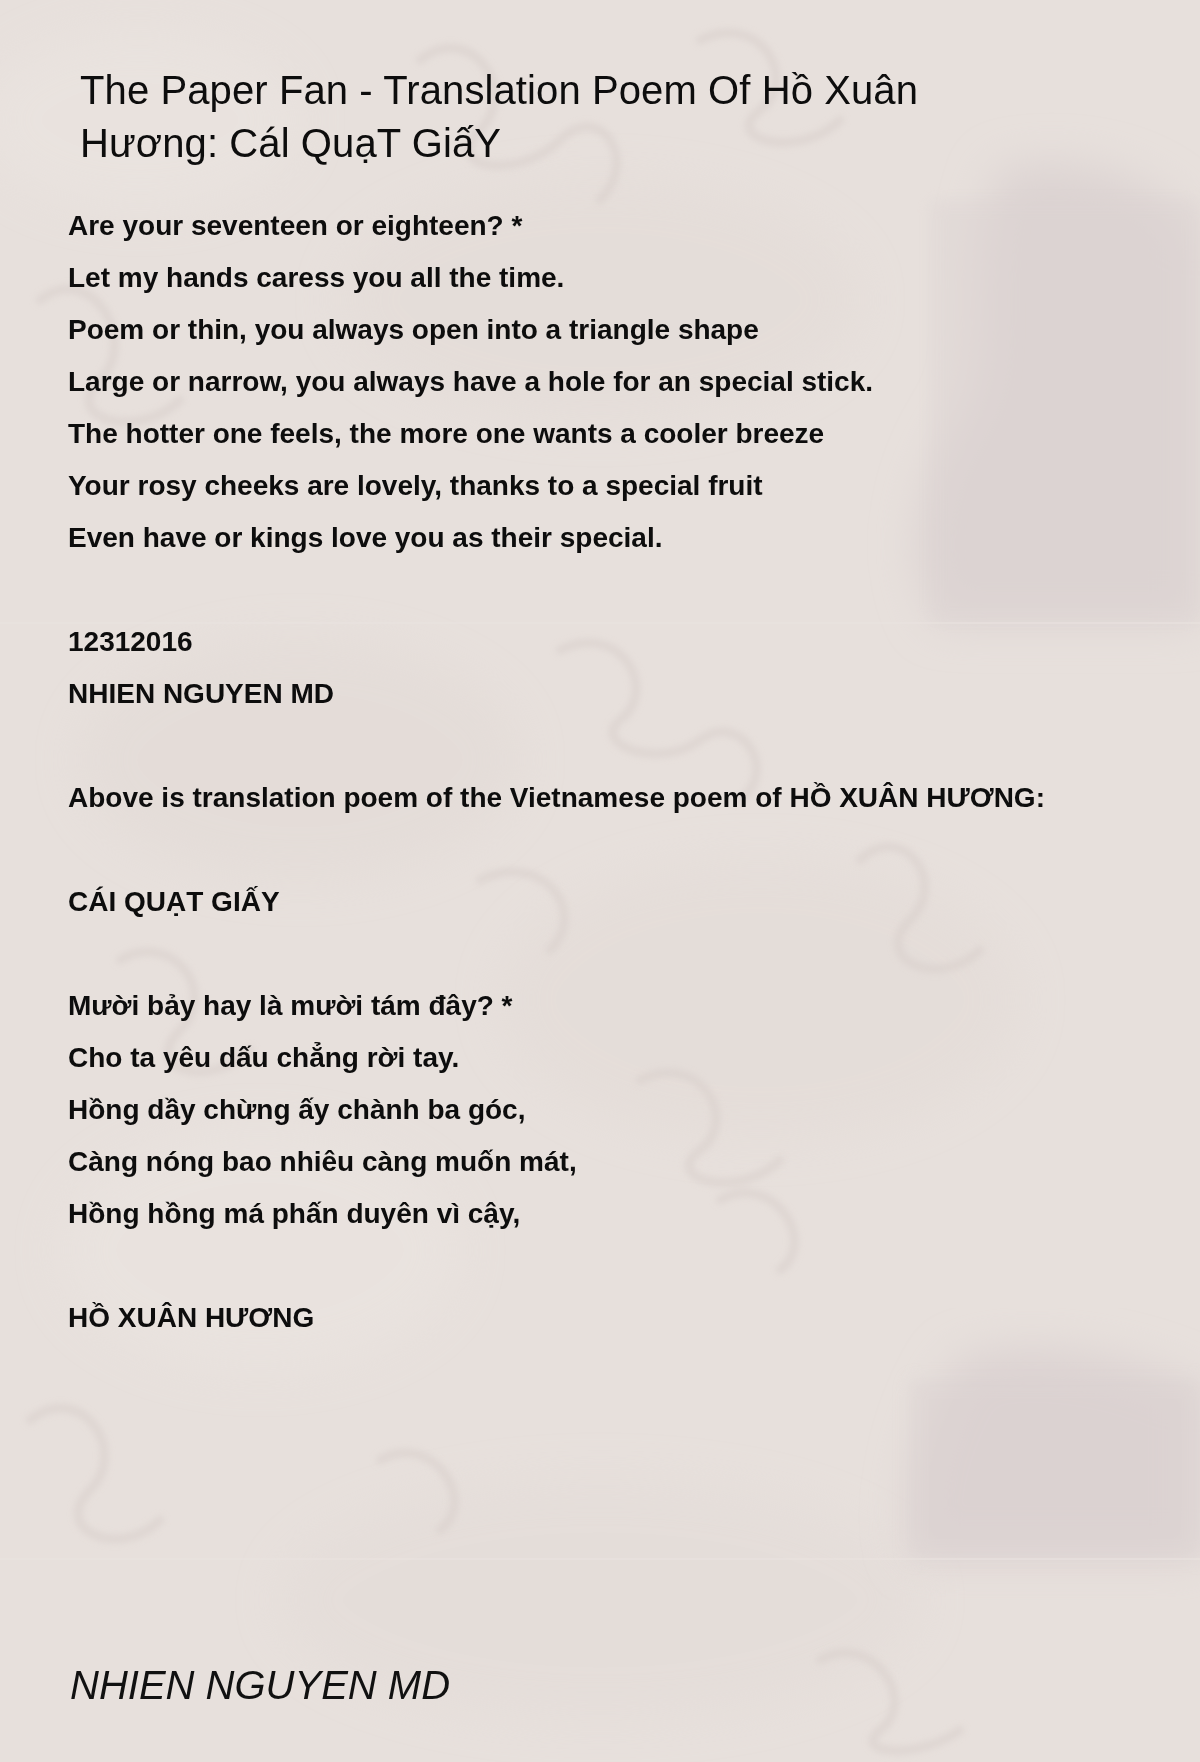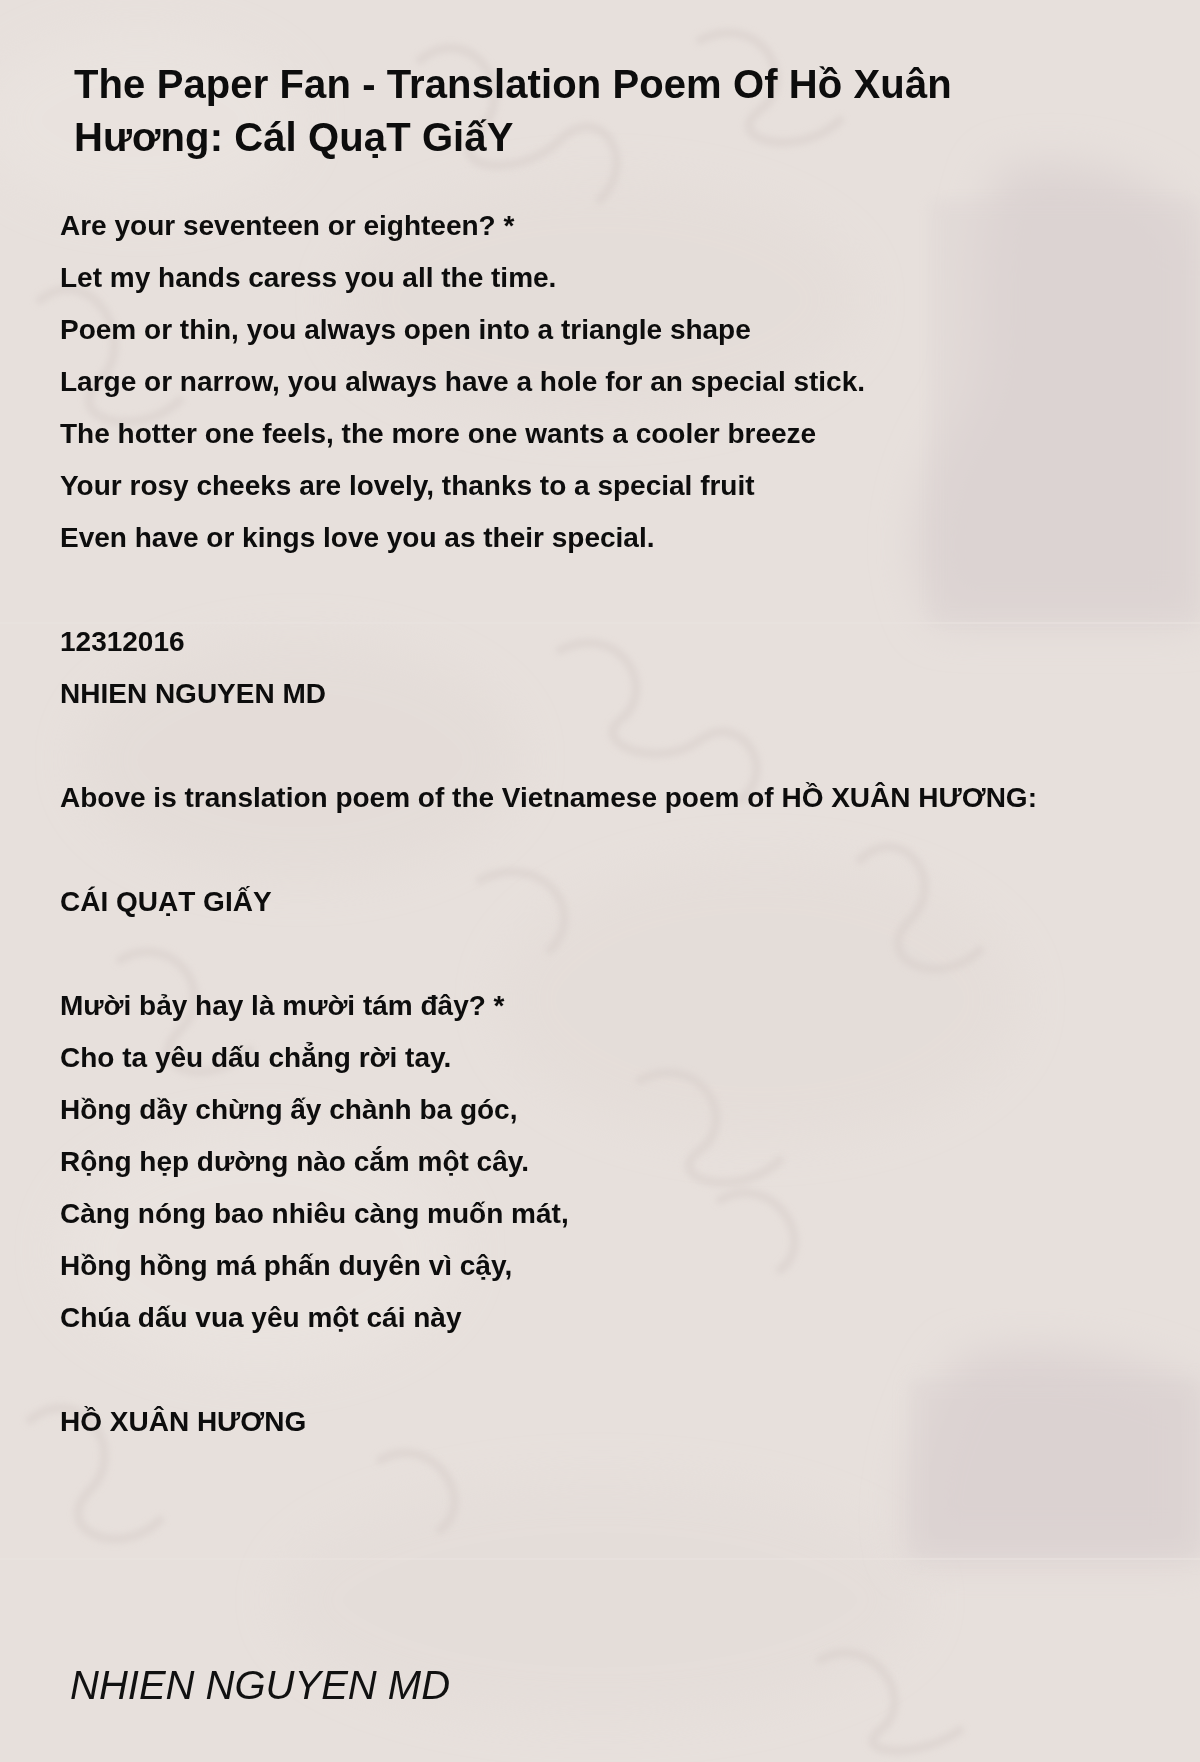--- a/index.html
+++ b/index.html
@@ -24,31 +24,31 @@
   .content {
     position: absolute;
     left: 0; top: 0;
     width: 1200px;
     z-index: 1;
   }
   .title {
     position: absolute;
     left: 68px;
     top: 52px;
-    margin: 6px;
+    margin: 12px;
     font-size: 40px;
     line-height: 53px;
-    font-weight: bold;
+    font-weight: normal;
     width: 1000px;
     letter-spacing: 0.1px;
   }
   .title span { display: block; white-space: nowrap; }
   .block {
     position: absolute;
-    left: 60px;
+    left: 68px;
     margin: 0;
     font-size: 28px;
     font-weight: bold;
     line-height: 52px;
     white-space: nowrap;
   }
   .block .line { display: block; height: 52px; }
   .signature {
     position: absolute;
     left: 70px;
@@ -135,23 +135,21 @@
     <span class="line">12312016</span>
     <span class="line">NHIEN NGUYEN MD</span>
     <span class="line"></span>
     <span class="line">Above is translation poem of the Vietnamese poem of HỒ XUÂN HƯƠNG:</span>
     <span class="line"></span>
     <span class="line">CÁI QUẠT GIẤY</span>
     <span class="line"></span>
     <span class="line">Mười bảy hay là mười tám đây? *</span>
     <span class="line">Cho ta yêu dấu chẳng rời tay.</span>
     <span class="line">Hồng dầy chừng ấy chành ba góc,</span>
-    <span class="line">Rộng hẹp dường nào cắm một cây.</span>
     <span class="line">Càng nóng bao nhiêu càng muốn mát,</span>
     <span class="line">Hồng hồng má phấn duyên vì cậy,</span>
-    <span class="line">Chúa dấu vua yêu một cái này</span>
     <span class="line"></span>
     <span class="line">HỒ XUÂN HƯƠNG</span>
   </div>
 
   <div class="signature">NHIEN NGUYEN MD</div>
 
 </div>
 
 </body></html>

